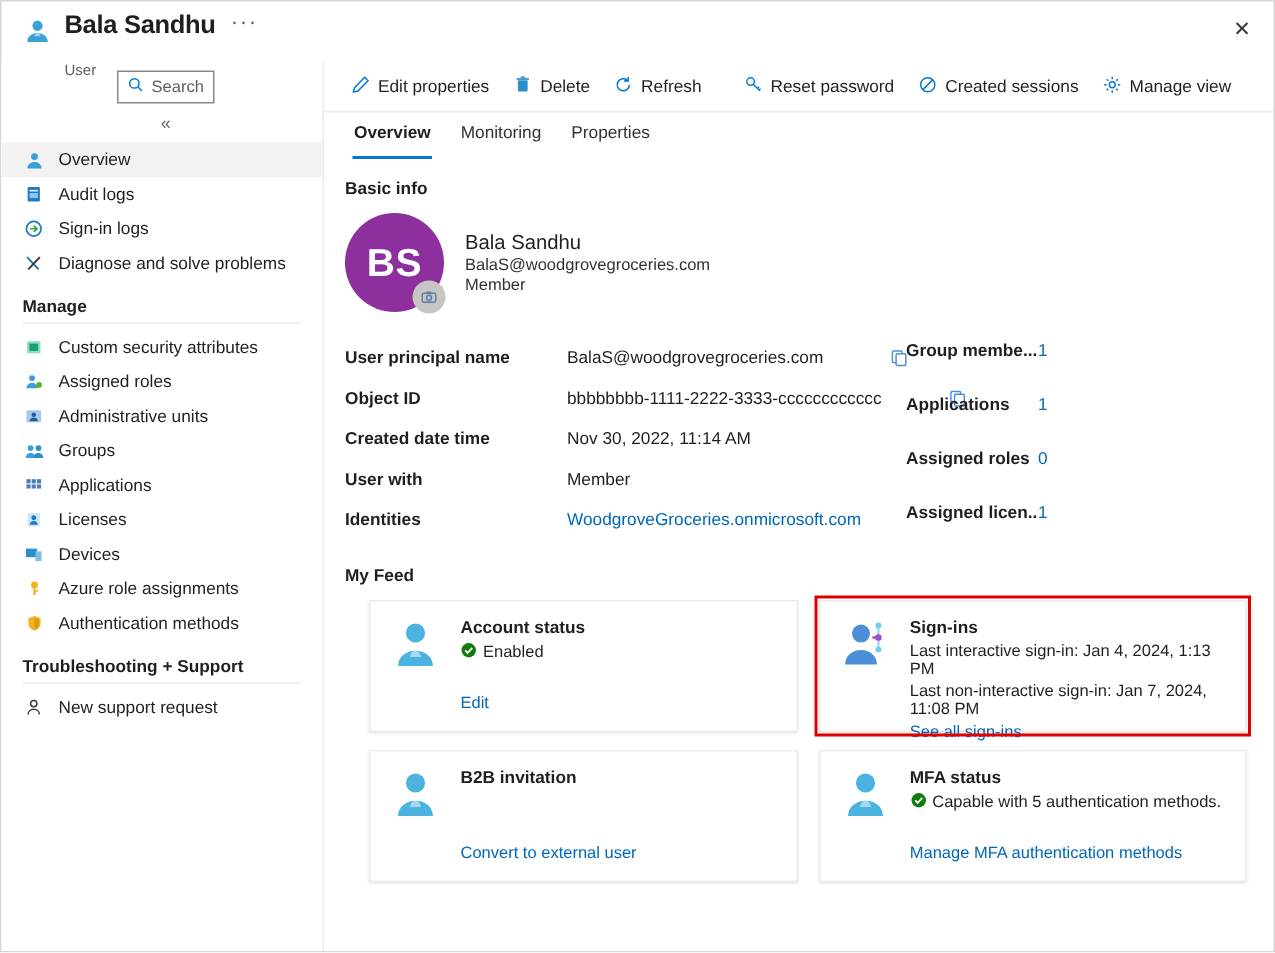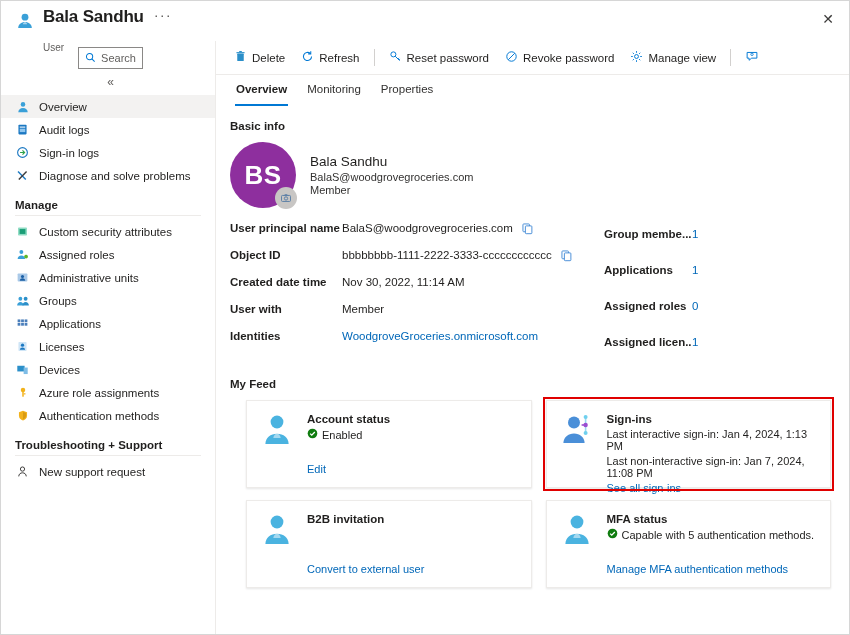--- a/index.html
+++ b/index.html
@@ -135,21 +135,21 @@
     cursor: pointer;
   }
   .prof-name { font-size: 13.5px; color: #201f1e; margin-bottom: 2px; }
   .prof-mail { font-size: 11px; color: #323130; margin-bottom: 1px; }
   .prof-type { font-size: 11px; color: #323130; }
 
   
   .props { display: flex; gap: 0; margin: 0 0 6px 4px; }
   .props-left { width: 360px; flex: 0 0 360px; }
   .props-right { flex: 1 1 auto; padding-left: 14px; }
-  .prow { display: flex; align-items: flex-start; height: 23px; margin-bottom: 4px; }
+  .prow { display: flex; align-items: flex-end; height: 23px; margin-bottom: 4px; gap: 36px; }
   .plabel { width: 112px; flex: 0 0 112px; font-size: 11.5px; font-weight: bold; color: #201f1e; }
   .pvalue { font-size: 11.5px; color: #201f1e; white-space: nowrap; }
   .pvalue.link { color: #0067b8; cursor: pointer; }
   .copy-ico { margin-left: 8px; cursor: pointer; display: inline-flex; align-items: center; }
 
   .prow-r { display: flex; align-items: center; height: 23px; margin-bottom: 13px; }
   .rlabel { width: 88px; flex: 0 0 88px; font-size: 11.5px; font-weight: bold; color: #201f1e;
             overflow: hidden; white-space: nowrap; }
   .rvalue { font-size: 11.5px; color: #0067b8; cursor: pointer; }
 
@@ -367,20 +367,28 @@
           </svg>
         </span>
         <span>New support request</span>
       </div>
     </div>
 
     <div class="main">
 
       <div class="toolbar">
 
+        <div class="tb-btn">
+          <span>
+            <svg width="13" height="13" viewBox="0 0 16 16">
+              <path d="M11.2 1.9 14 4.7 5.6 13.1 2 14l.9-3.6z" fill="none" stroke="#0078d4" stroke-width="1.2"></path>
+            </svg>
+          </span>
+          <span>Edit properties</span>
+        </div>
 
         <div class="tb-btn">
           <span>
             <svg width="13" height="13" viewBox="0 0 16 16">
               <rect x="4" y="4.4" width="8" height="9.2" rx="0.8" fill="#2b8fc9"></rect>
               <rect x="3" y="2.6" width="10" height="1.4" fill="#2b8fc9"></rect>
               <rect x="6.4" y="1.2" width="3.2" height="1.4" fill="#2b8fc9"></rect>
             </svg>
           </span>
           <span>Delete</span>
@@ -408,21 +416,21 @@
           <span>Reset password</span>
         </div>
 
         <div class="tb-btn">
           <span>
             <svg width="13" height="13" viewBox="0 0 16 16">
               <circle cx="8" cy="8" r="5.8" fill="none" stroke="#0078d4" stroke-width="1.2"></circle>
               <line x1="4" y1="12" x2="12" y2="4" stroke="#0078d4" stroke-width="1.2"></line>
             </svg>
           </span>
-          <span>Revoke password</span>
+          <span>Created sessions</span>
         </div>
 
         <div class="tb-btn">
           <span>
             <svg width="13" height="13" viewBox="0 0 16 16">
               <circle cx="8" cy="8" r="2.4" fill="none" stroke="#0078d4" stroke-width="1.2"></circle>
               <g stroke="#0078d4" stroke-width="1.2">
                 <line x1="8" y1="1.4" x2="8" y2="3.4"></line>
                   <line x1="8" y1="12.6" x2="8" y2="14.6"></line>
                 <line x1="1.4" y1="8" x2="3.4" y2="8"></line>

